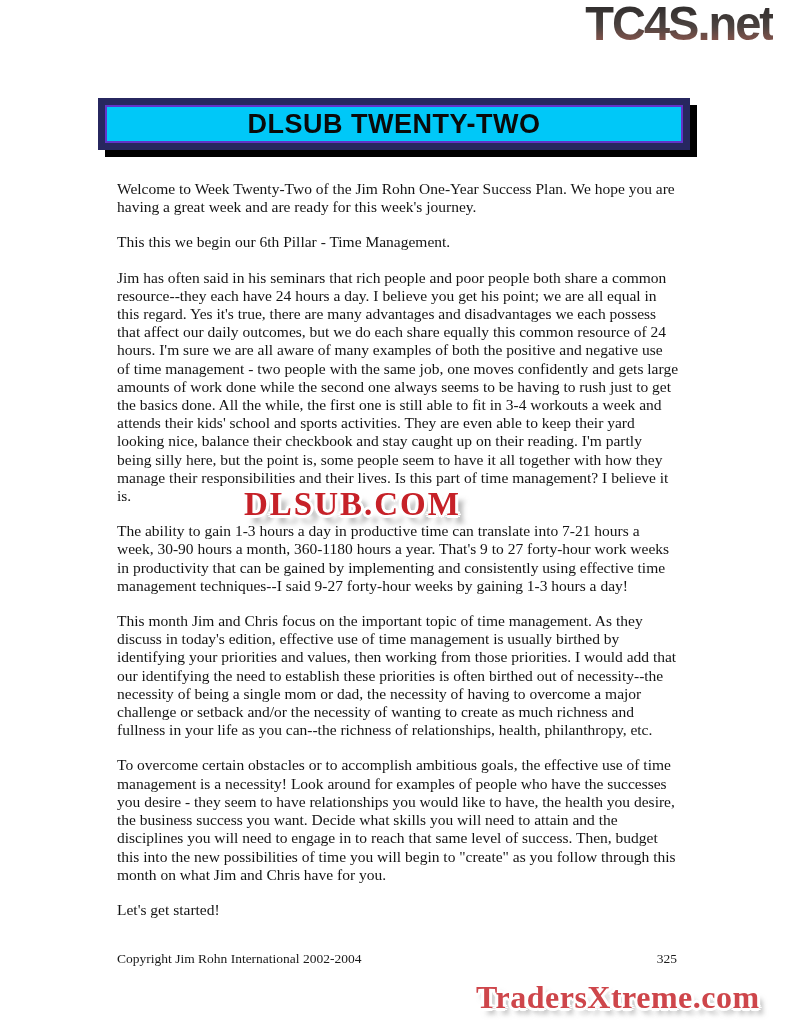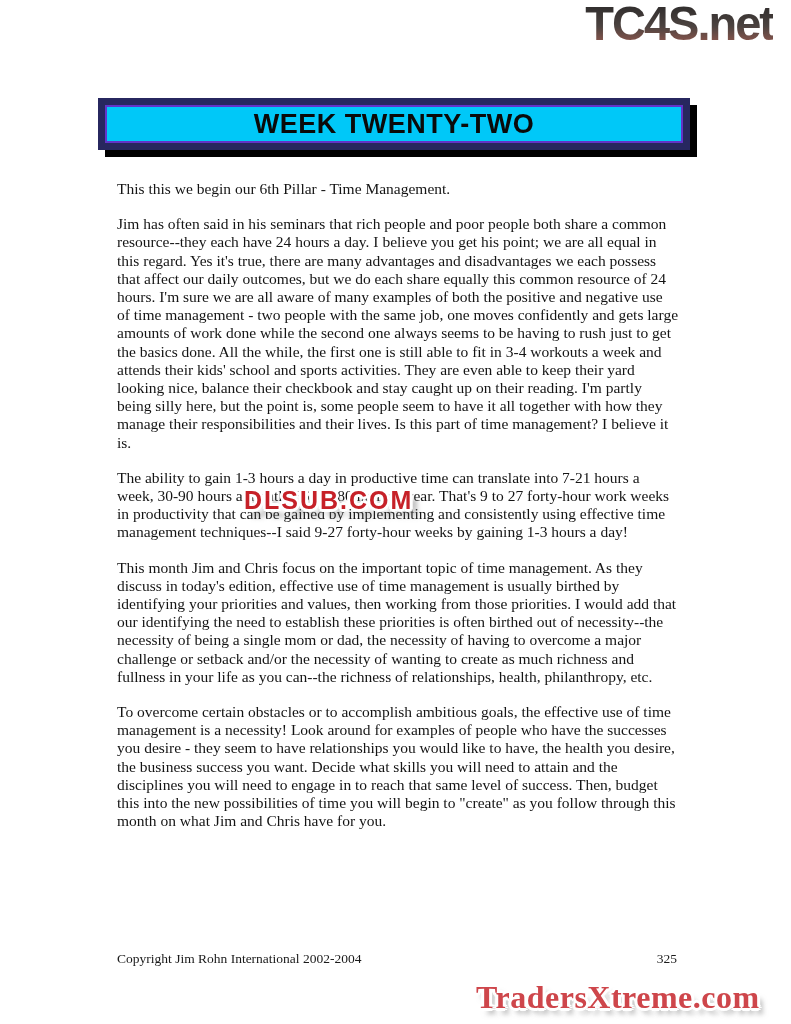--- a/index.html
+++ b/index.html
@@ -61,23 +61,23 @@
     line-height: 18.2px;
     color: #141414;
   }
   .page-content p { margin: 0 0 17px 0; }
 
   
   .dlsub-watermark {
     position: absolute;
     left: 244px;
     top: 486px;
-    font-family: Liberation Sans, sans-serif;
+    font-family: Liberation Serif, serif;
     font-weight: bold;
-    font-size: 25px;
+    font-size: 33px;
     letter-spacing: 2px;
     color: var(--dlsub-red);
     text-shadow:
       -3px 0 0 #ffffff, 3px 0 0 #ffffff, 0 -3px 0 #ffffff, 0 3px 0 #ffffff,
       -2px -2px 0 #ffffff, 2px -2px 0 #ffffff, -2px 2px 0 #ffffff, 2px 2px 0 #ffffff,
       7px 8px 5px rgba(110,110,110,0.55);
     user-select: none;
   }
 
   
@@ -109,29 +109,31 @@
       5px 6px 5px rgba(130,130,130,0.6);
     user-select: none;
   }
 </style>
 </head>
 <body>
 
 <div class="tc4s-logo">TC4S.net</div>
 
 <div class="week-banner">
-  <span class="banner-title">WEEK TWENTY-TWO</span>
+  <span class="banner-title">DLSUB TWENTY-TWO</span>
 </div>
 
 <div class="page-content">
+  <p>Welcome to Week Twenty-Two of the Jim Rohn One-Year Success Plan. We hope you are having a great week and are ready for this week's journey.</p>
   <p>This this we begin our 6th Pillar - Time Management.</p>
   <p>Jim has often said in his seminars that rich people and poor people both share a common resource--they each have 24 hours a day. I believe you get his point; we are all equal in this regard. Yes it's true, there are many advantages and disadvantages we each possess that affect our daily outcomes, but we do each share equally this common resource of 24 hours. I'm sure we are all aware of many examples of both the positive and negative use of time management - two people with the same job, one moves confidently and gets large amounts of work done while the second one always seems to be having to rush just to get the basics done.  All the while, the first one is still able to fit in 3-4 workouts a week and attends their kids' school and sports activities. They are even able to keep their yard looking nice, balance their checkbook and stay caught up on their reading. I'm partly being silly here, but the point is, some people seem to have it all together with how they manage their responsibilities and their lives. Is this part of time management? I believe it is.</p>
   <p>The ability to gain 1-3 hours a day in productive time can translate into 7-21 hours a week, 30-90 hours a month, 360-1180 hours a year. That's 9 to 27 forty-hour work weeks in productivity that can be gained by implementing and consistently using effective time management techniques--I said 9-27 forty-hour weeks by gaining 1-3 hours a day!</p>
   <p>This month Jim and Chris focus on the important topic of time management. As they discuss in today's edition, effective use of time management is usually birthed by identifying your priorities and values, then working from those priorities. I would add that our identifying the need to establish these priorities is often birthed out of necessity--the necessity of being a single mom or dad, the necessity of having to overcome a major challenge or setback and/or the necessity of wanting to create as much richness and fullness in your life as you can--the richness of relationships, health, philanthropy, etc.</p>
   <p>To overcome certain obstacles or to accomplish ambitious goals, the effective use of time management is a necessity! Look around for examples of people who have the successes you desire - they seem to have relationships you would like to have, the health you desire, the business success you want. Decide what skills you will need to attain and the disciplines you will need to engage in to reach that same level of success. Then, budget this into the new possibilities of time you will begin to "create" as you follow through this month on what Jim and Chris have for you.</p>
+  <p>Let's get started!</p>
 </div>
 
 <div class="dlsub-watermark">DLSUB.COM</div>
 
 <div class="page-footer">
   <span>Copyright Jim Rohn International 2002-2004</span>
   <span>325</span>
 </div>
 
 <div class="traders-watermark">TradersXtreme.com</div>

